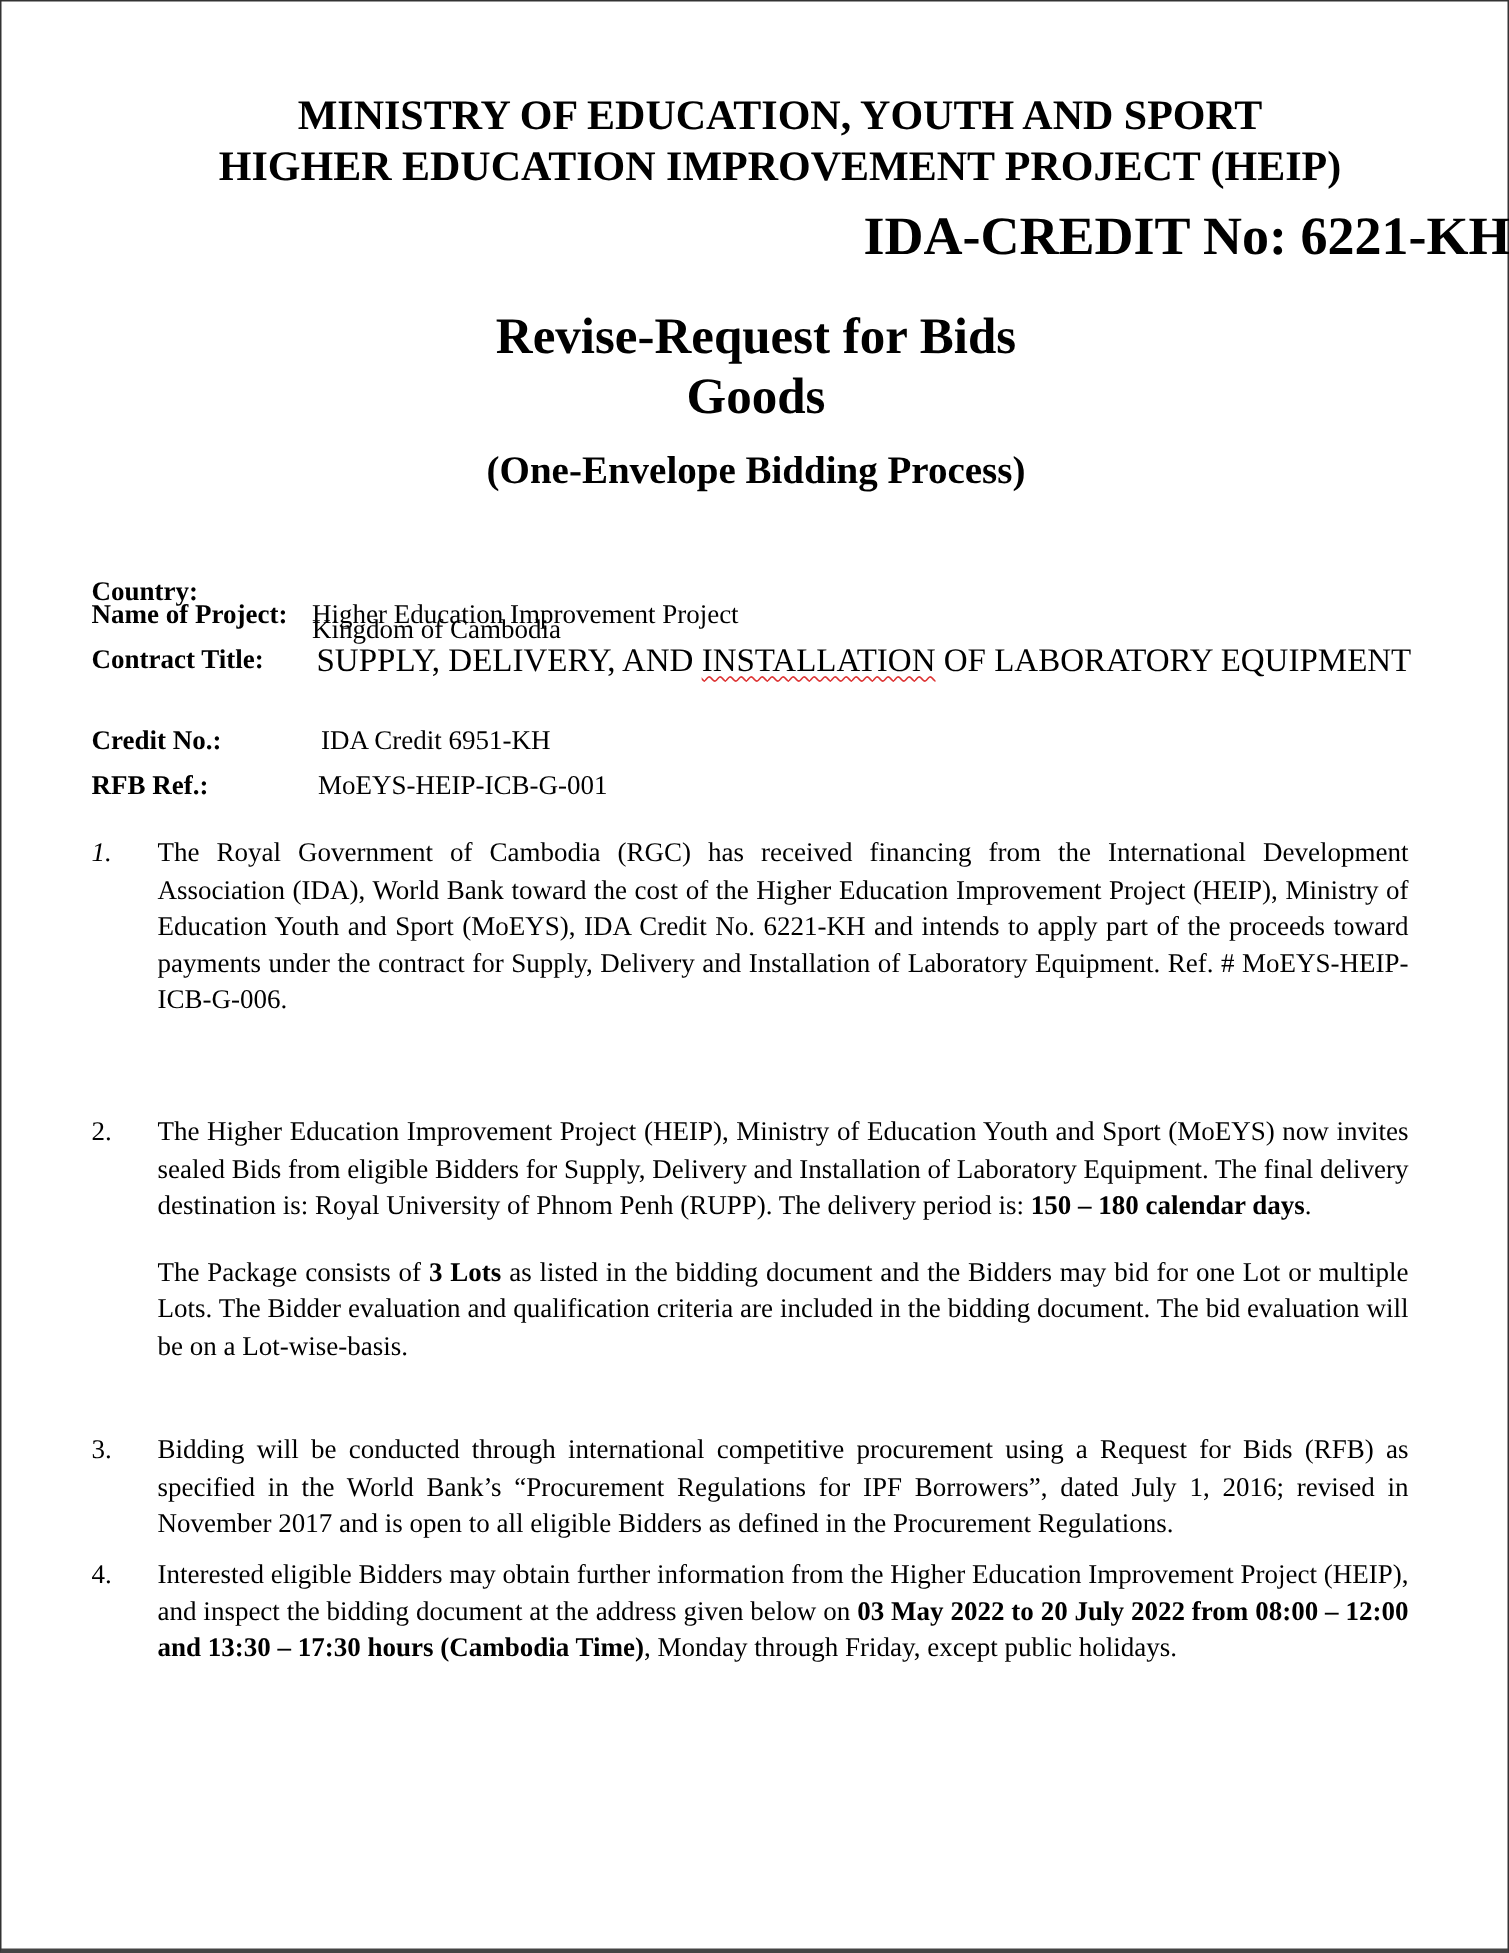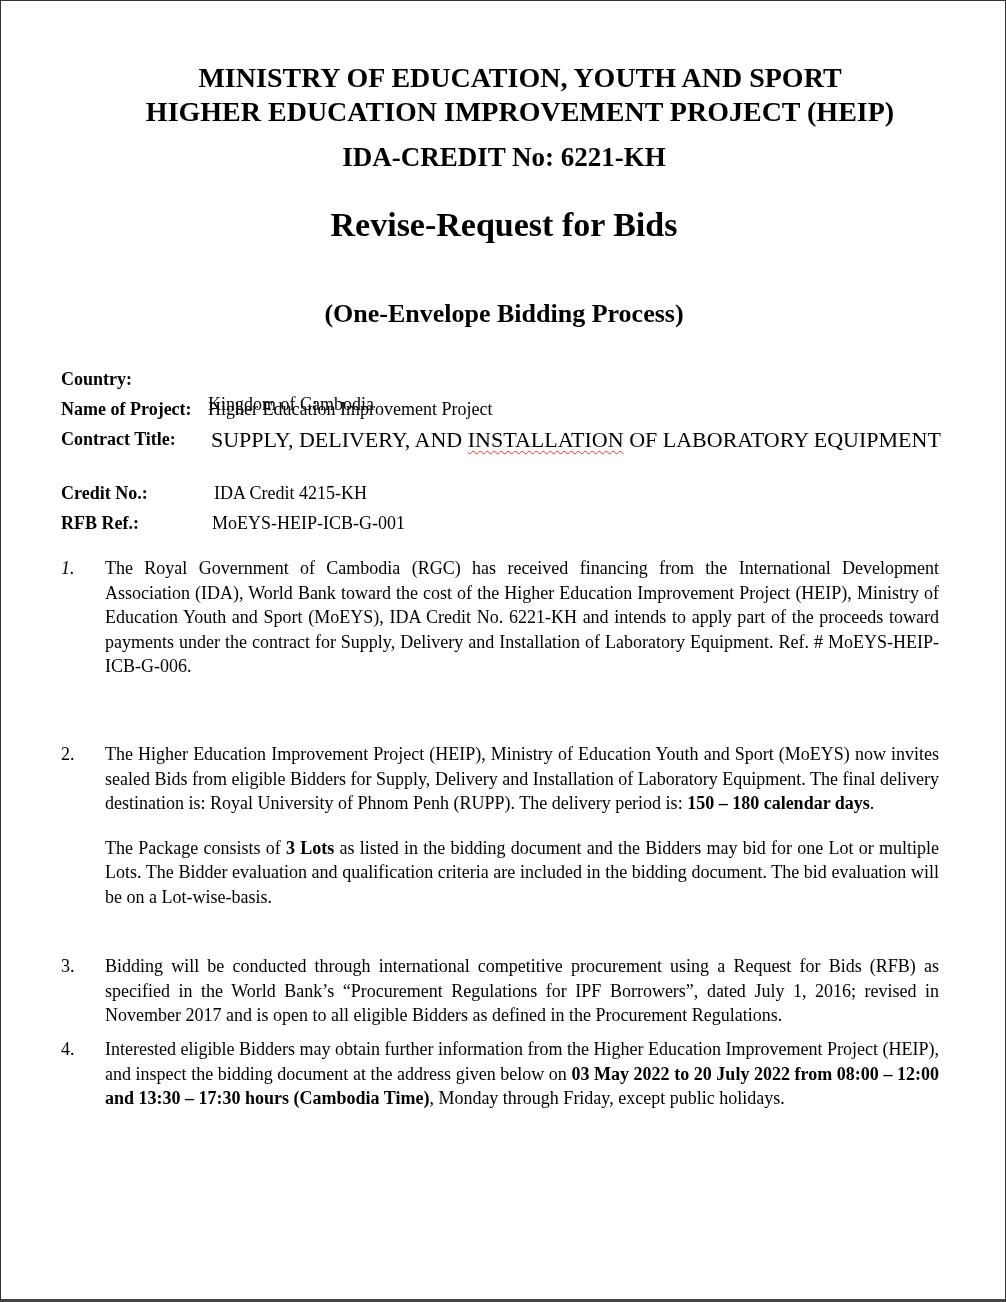--- a/index.html
+++ b/index.html
@@ -1,20 +1,20 @@
 <!DOCTYPE html>
 <html><head>
 <meta charset="utf-8">
 <style>
   html, body { margin: 0; padding: 0; background: #ffffff; }
   body { width: 1006px; height: 1302px; position: relative; overflow: hidden; font-family: "Liberation Serif", "DejaVu Serif", serif; color: #000; }
   .page { position: absolute; left: 0; top: 0; width: 1004px; height: 1298px; border: 1px solid #333; border-bottom: 3px solid #444; box-sizing: content-box; background: #fff; }
   .hdr { position: absolute; left: 0; width: 1006px; text-align: center; font-weight: bold; }
   .h1 { top: 60px; font-size: 28px; line-height: 34px; padding-left: 16px; }
-  .h2 { top: 140px; font-size: 27px; line-height: 32px; }
+  .h2 { top: 140px; font-size: 36px; line-height: 32px; text-align: right; }
   .t1 { top: 204px; font-size: 34px; line-height: 40px; }
   .t2 { top: 300px; font-size: 26px; line-height: 26px; }
   .meta { position: absolute; left: 60px; font-size: 18px; line-height: 22px; }
   .meta .k { font-weight: bold; display: inline-block; }
   .meta .v { position: absolute; white-space: nowrap; }
   .ct { font-size: 22px; }
   .spell { text-decoration: underline wavy #d33; text-decoration-thickness: 1px; text-underline-offset: 3px; }
   .item { position: absolute; left: 60px; width: 878px; font-size: 18px; line-height: 24.5px; }
   .item .num { position: absolute; left: 0; top: 0; }
   .item .txt { margin-left: 44px; text-align: justify; text-align-last: left; }
@@ -27,39 +27,40 @@
 <div class="page">
 
   <div class="hdr h1">
     <div>MINISTRY OF EDUCATION, YOUTH AND SPORT</div>
     <div>HIGHER EDUCATION IMPROVEMENT PROJECT (HEIP)</div>
   </div>
   <div class="hdr h2">IDA-CREDIT No: 6221-KH</div>
 
   <div class="hdr t1">
     <div>Revise-Request for Bids</div>
+    <div>Goods</div>
   </div>
   <div class="hdr t2">(One-Envelope Bidding Process)</div>
 
-  <div class="meta" style="top:367px;">
+  <div class="meta" style="top:382px;">
     <span class="k">Country:</span>
     <span class="v" style="left:147px;margin-top:25px;">Kingdom of Cambodia</span>
   </div>
   <div class="meta" style="top:397px;">
     <span class="k">Name of Project:</span>
     <span class="v" style="left:147px;">Higher Education Improvement Project</span>
   </div>
   <div class="meta" style="top:427px;text-align:center;">
     <span class="k">Contract Title:</span>
     <span class="v ct" style="left:150px; top:1px;"><span>SUPPLY, DELIVERY, AND </span><span class="spell">INSTALLATION</span><span> OF LABORATORY EQUIPMENT</span></span>
   </div>
 
   <div class="meta" style="top:481px;">
     <span class="k">Credit No.:</span>
-    <span class="v" style="left:153px;">IDA Credit 4215-KH</span>
+    <span class="v" style="left:153px;">IDA Credit 6951-KH</span>
   </div>
   <div class="meta" style="top:511px;">
     <span class="k">RFB Ref.:</span>
     <span class="v" style="left:151px;">MoEYS-HEIP-ICB-G-001</span>
   </div>
 
   <div class="item" style="top:555px;">
     <span class="num ital">1.</span>
     <div class="txt">The Royal Government of Cambodia (RGC) has received financing from the International Development Association (IDA), World Bank toward the cost of the Higher Education Improvement Project (HEIP), Ministry of Education Youth and Sport (MoEYS), IDA Credit No. 6221-KH and intends to apply part of the proceeds toward payments under the contract for Supply, Delivery and Installation of Laboratory Equipment. Ref. # MoEYS-HEIP-ICB-G-006.</div>
   </div>

